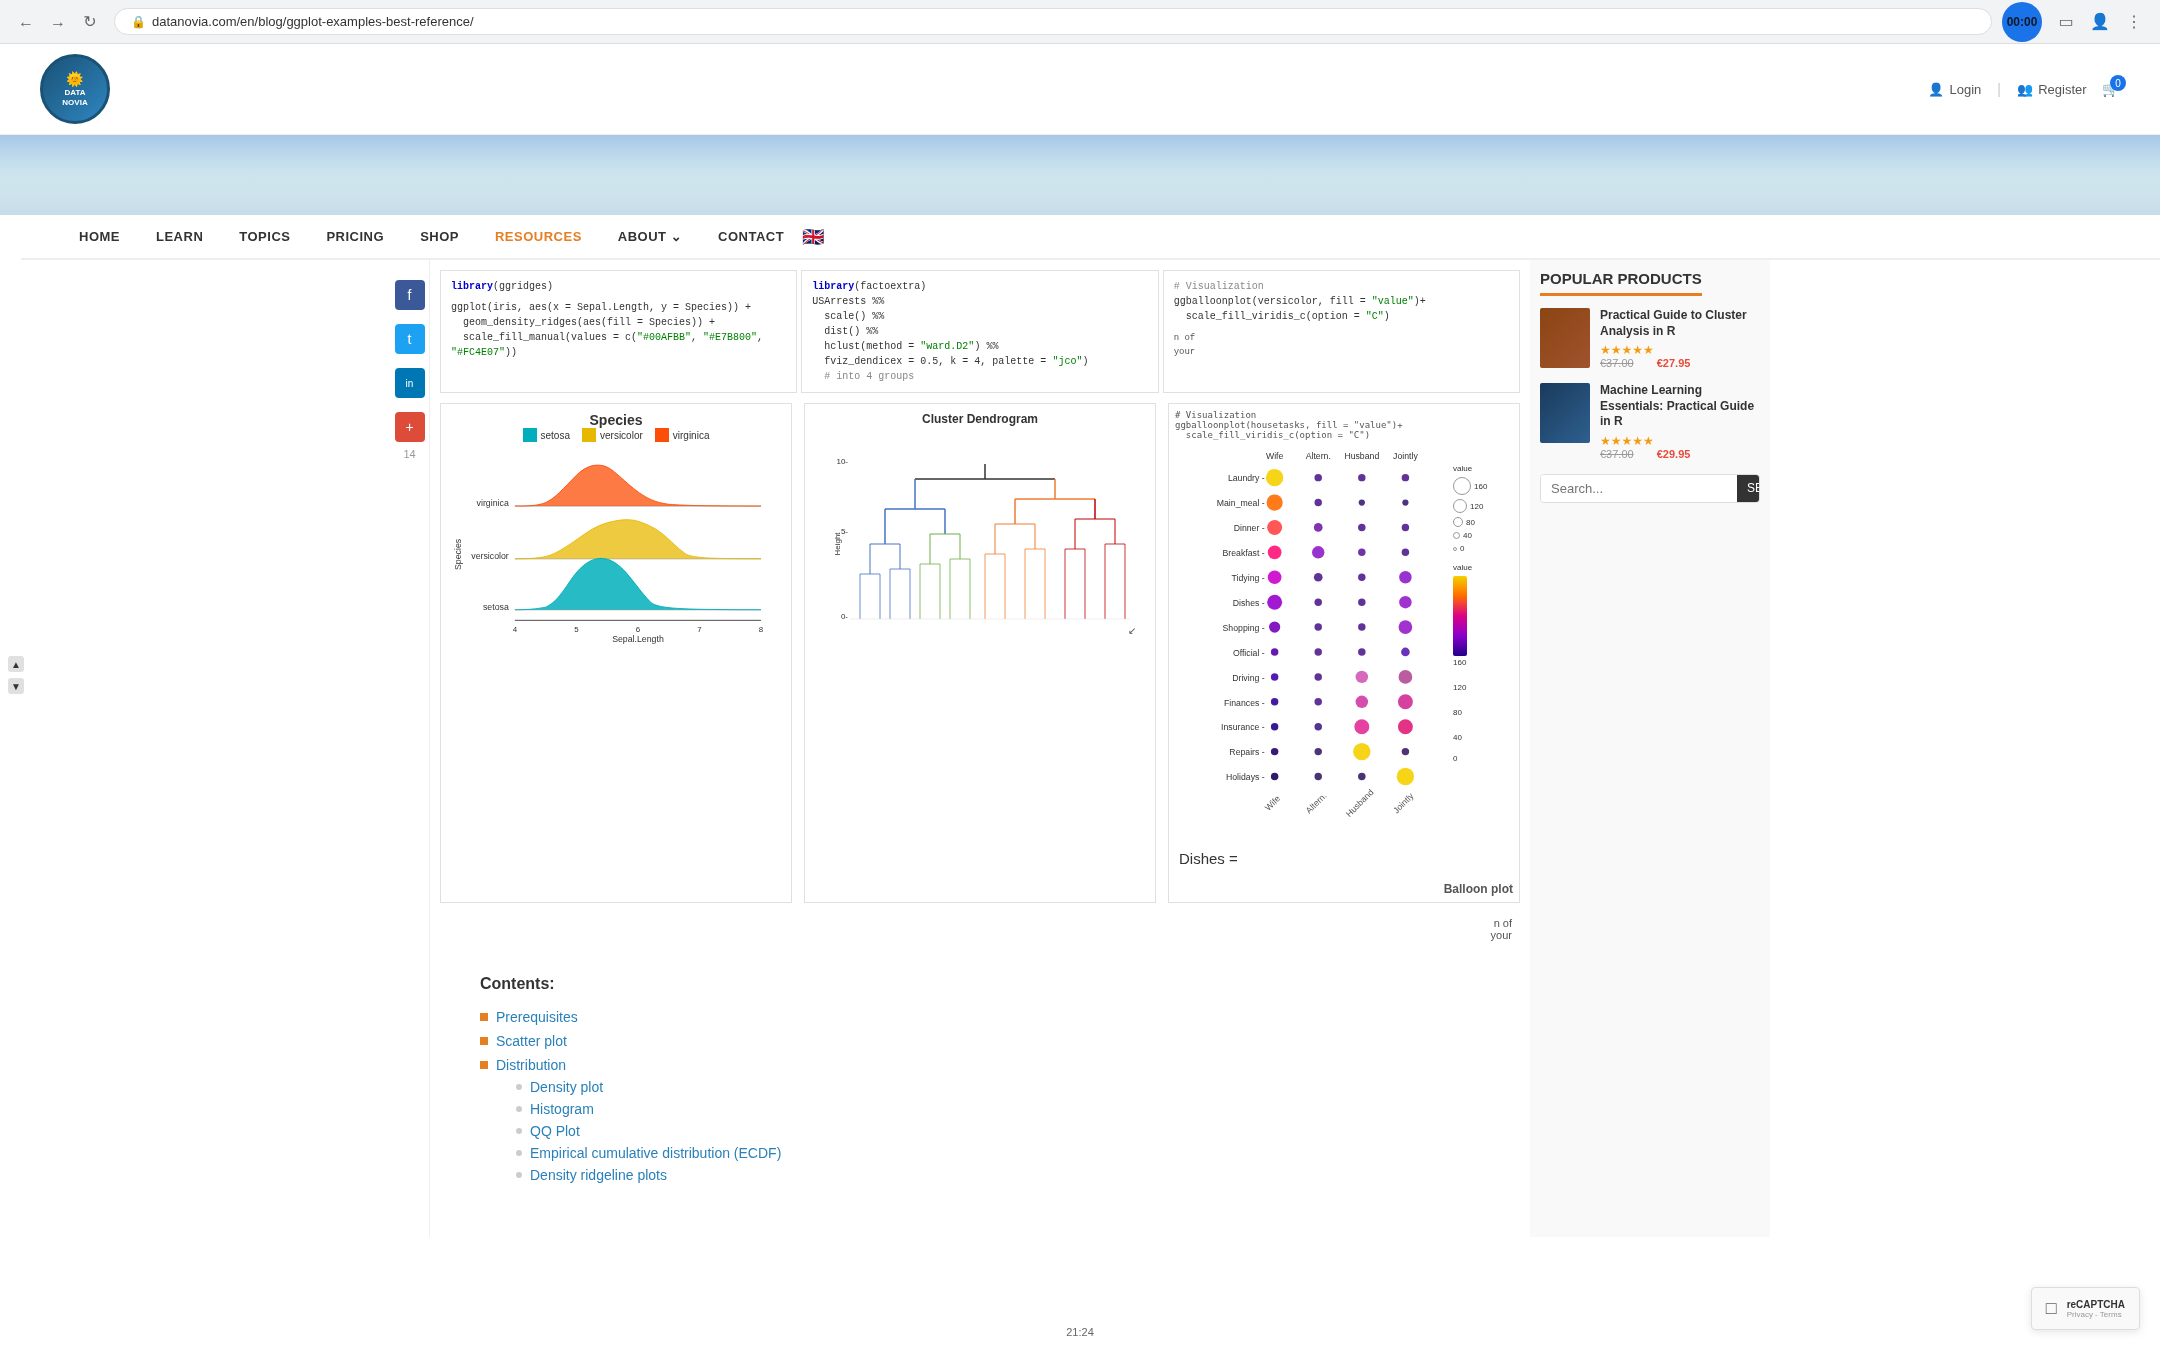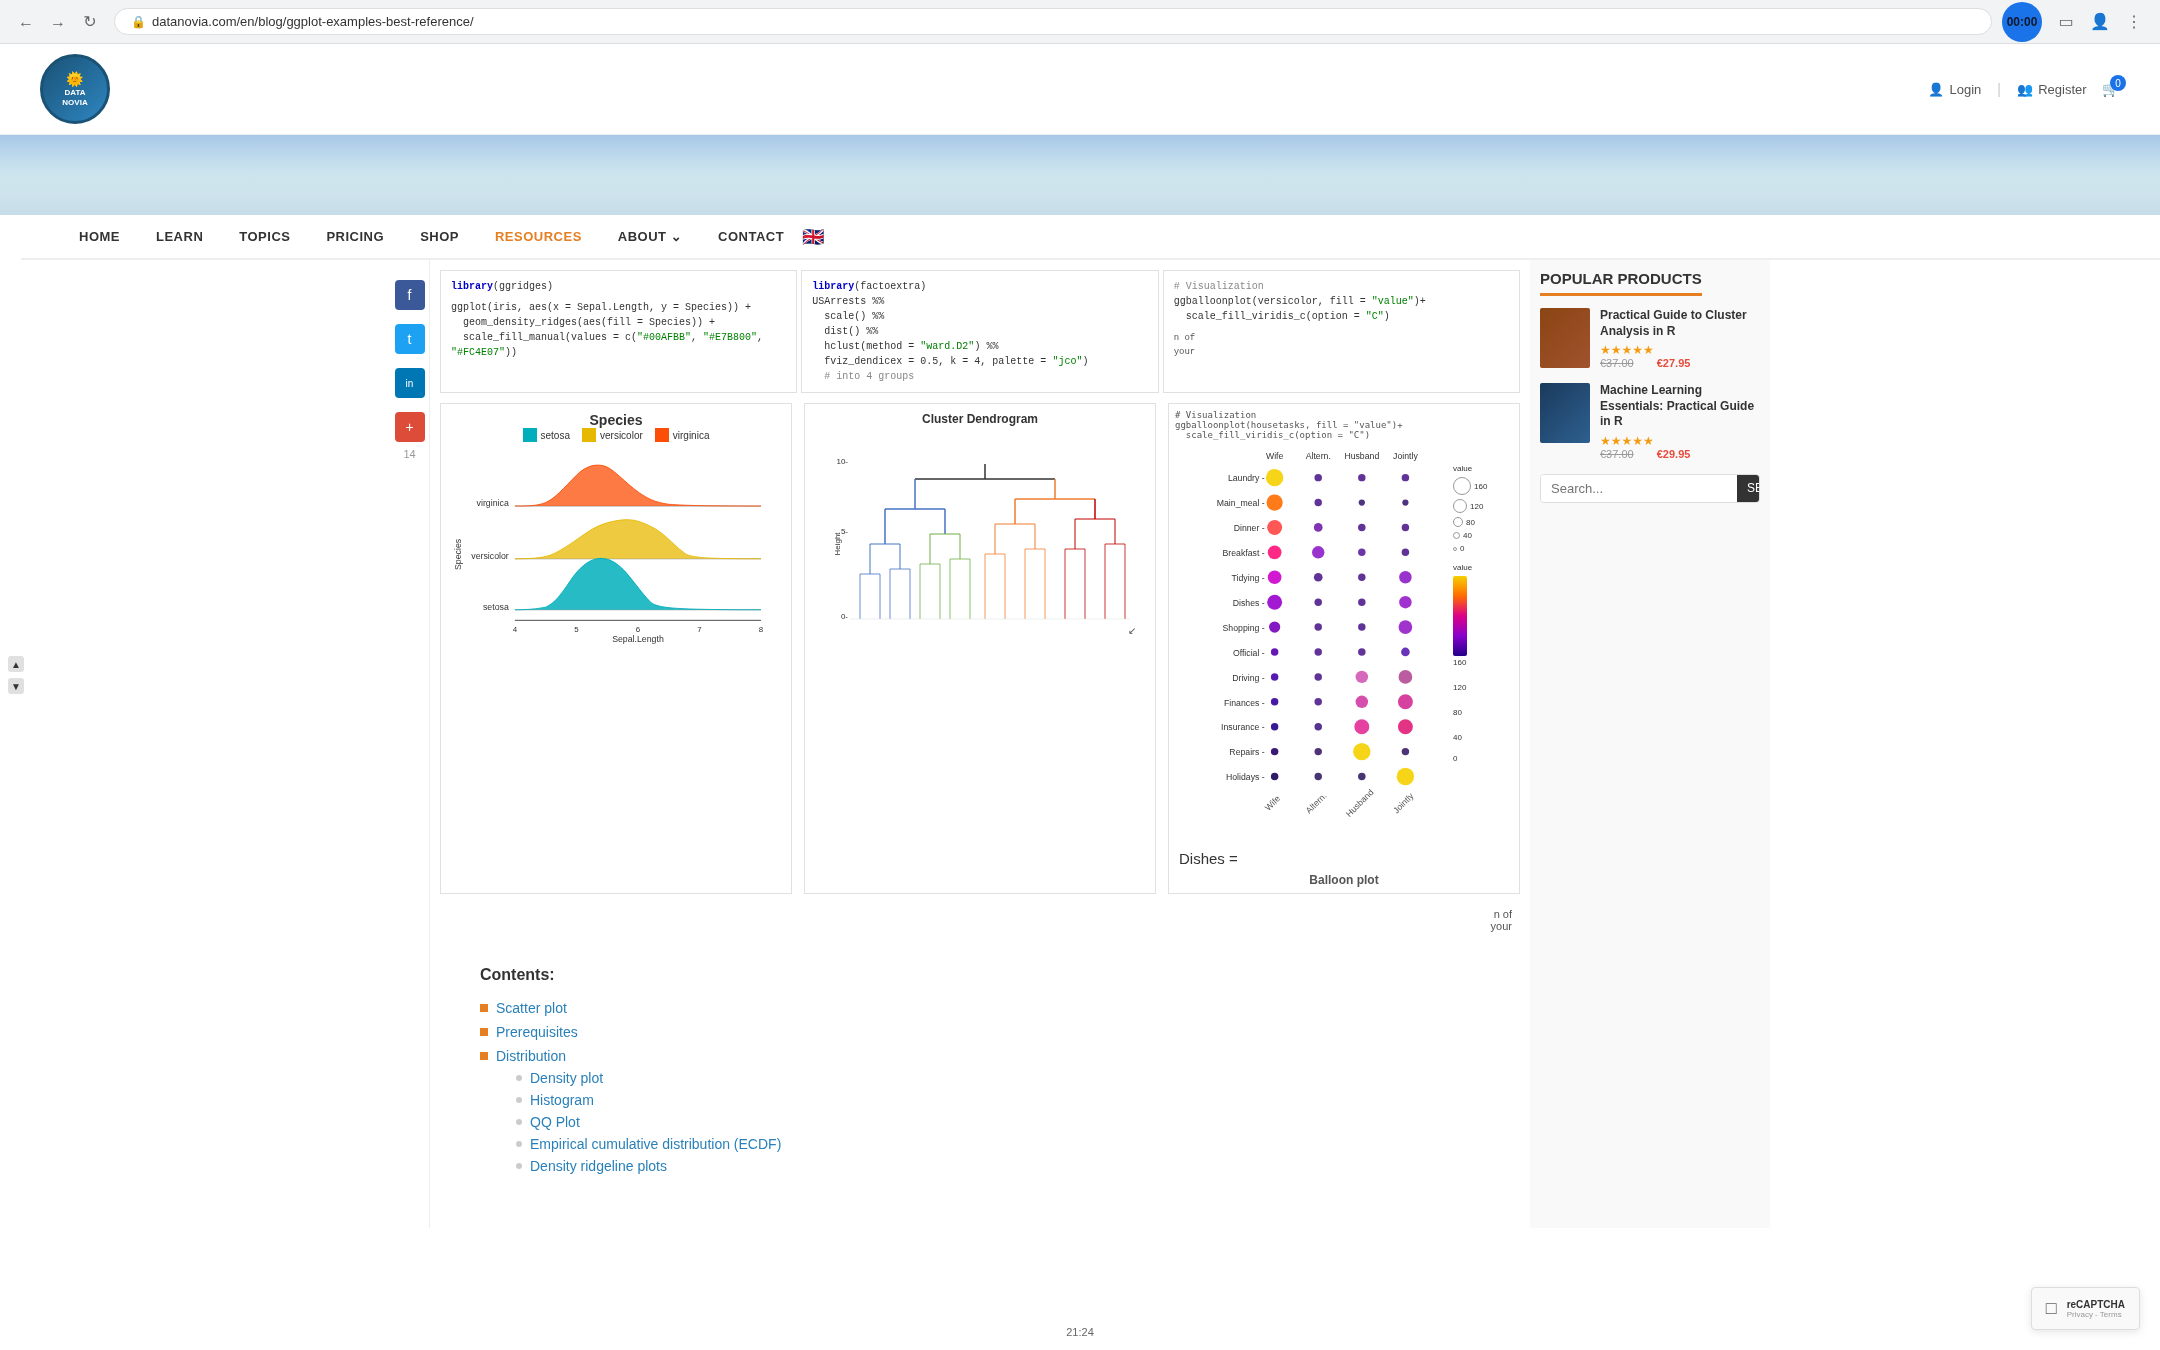--- a/index.html
+++ b/index.html
@@ -750,38 +750,38 @@
               <div style="font-size:8px; color:#333;">160</div>
               <div style="font-size:8px; color:#333; margin-top:16px;">120</div>
               <div style="font-size:8px; color:#333; margin-top:16px;">80</div>
               <div style="font-size:8px; color:#333; margin-top:16px;">40</div>
               <div style="font-size:8px; color:#333; margin-top:12px;">0</div>
             </div>
           </div>
 
           <div class="dishes-text">Dishes =</div>
 
-          <div style="text-align:center; font-size:12px; font-weight:bold; margin-top:2px; color:#555;">Balloon plot</div>
+          <div style="text-align:right; font-size:12px; font-weight:bold; margin-top:11px; color:#555;">Balloon plot</div>
         </div>
       </div>
 
       <div style="font-size:11px; color:#555; padding: 4px 8px; text-align:right;">
         <span>n of</span><br><span>your</span>
       </div>
 
       <div class="contents-section">
         <div class="contents-title">Contents:</div>
         <ul class="contents-list">
           <li>
             <span class="bullet-sq"></span>
-            <a class="contents-link">Scatter plot</a>
+            <a class="contents-link">Prerequisites</a>
           </li>
           <li>
             <span class="bullet-sq"></span>
-            <a class="contents-link">Prerequisites</a>
+            <a class="contents-link">Scatter plot</a>
           </li>
           <li>
             <span class="bullet-sq"></span>
             <div>
               <a class="contents-link">Distribution</a>
               <ul class="sub-list">
                 <li>
                   <span class="bullet-round"></span>
                   <a class="contents-link">Density plot</a>
                 </li>

